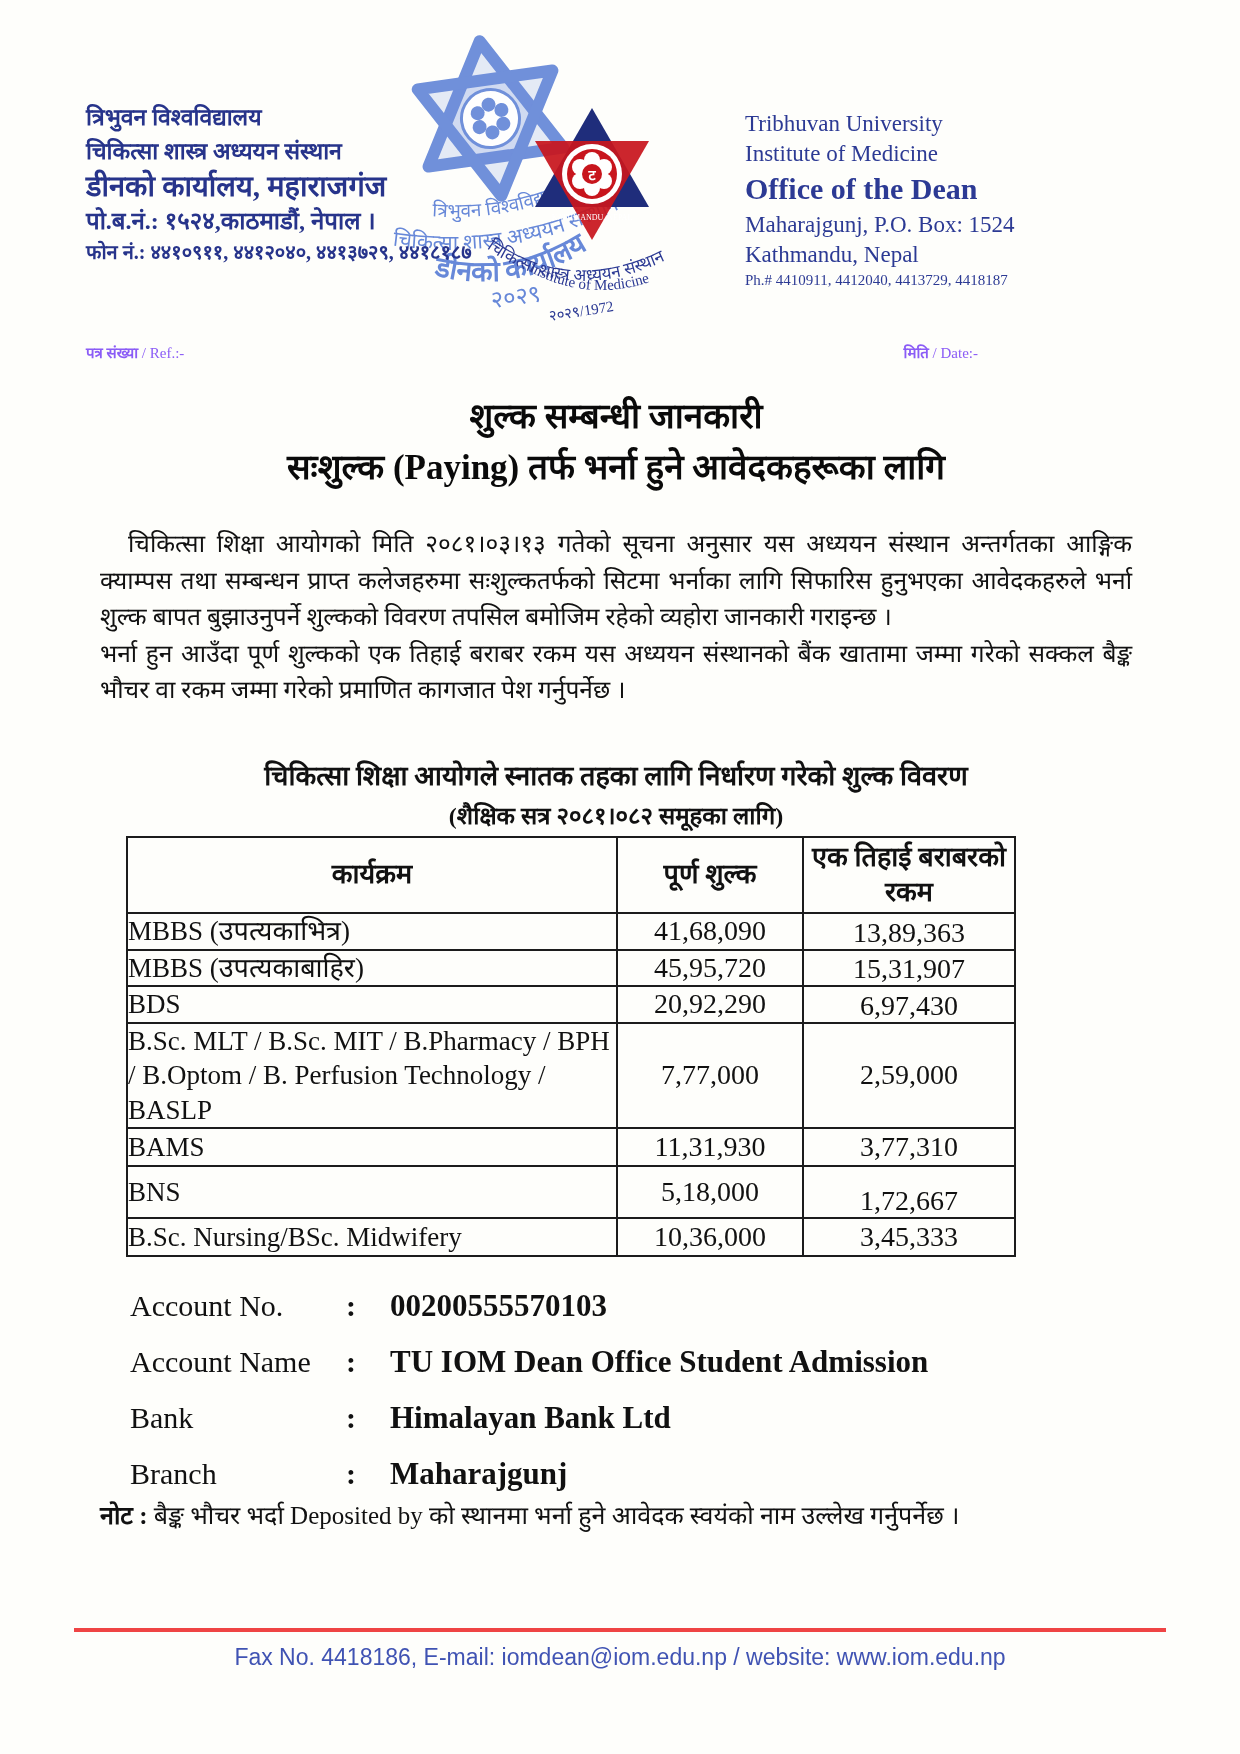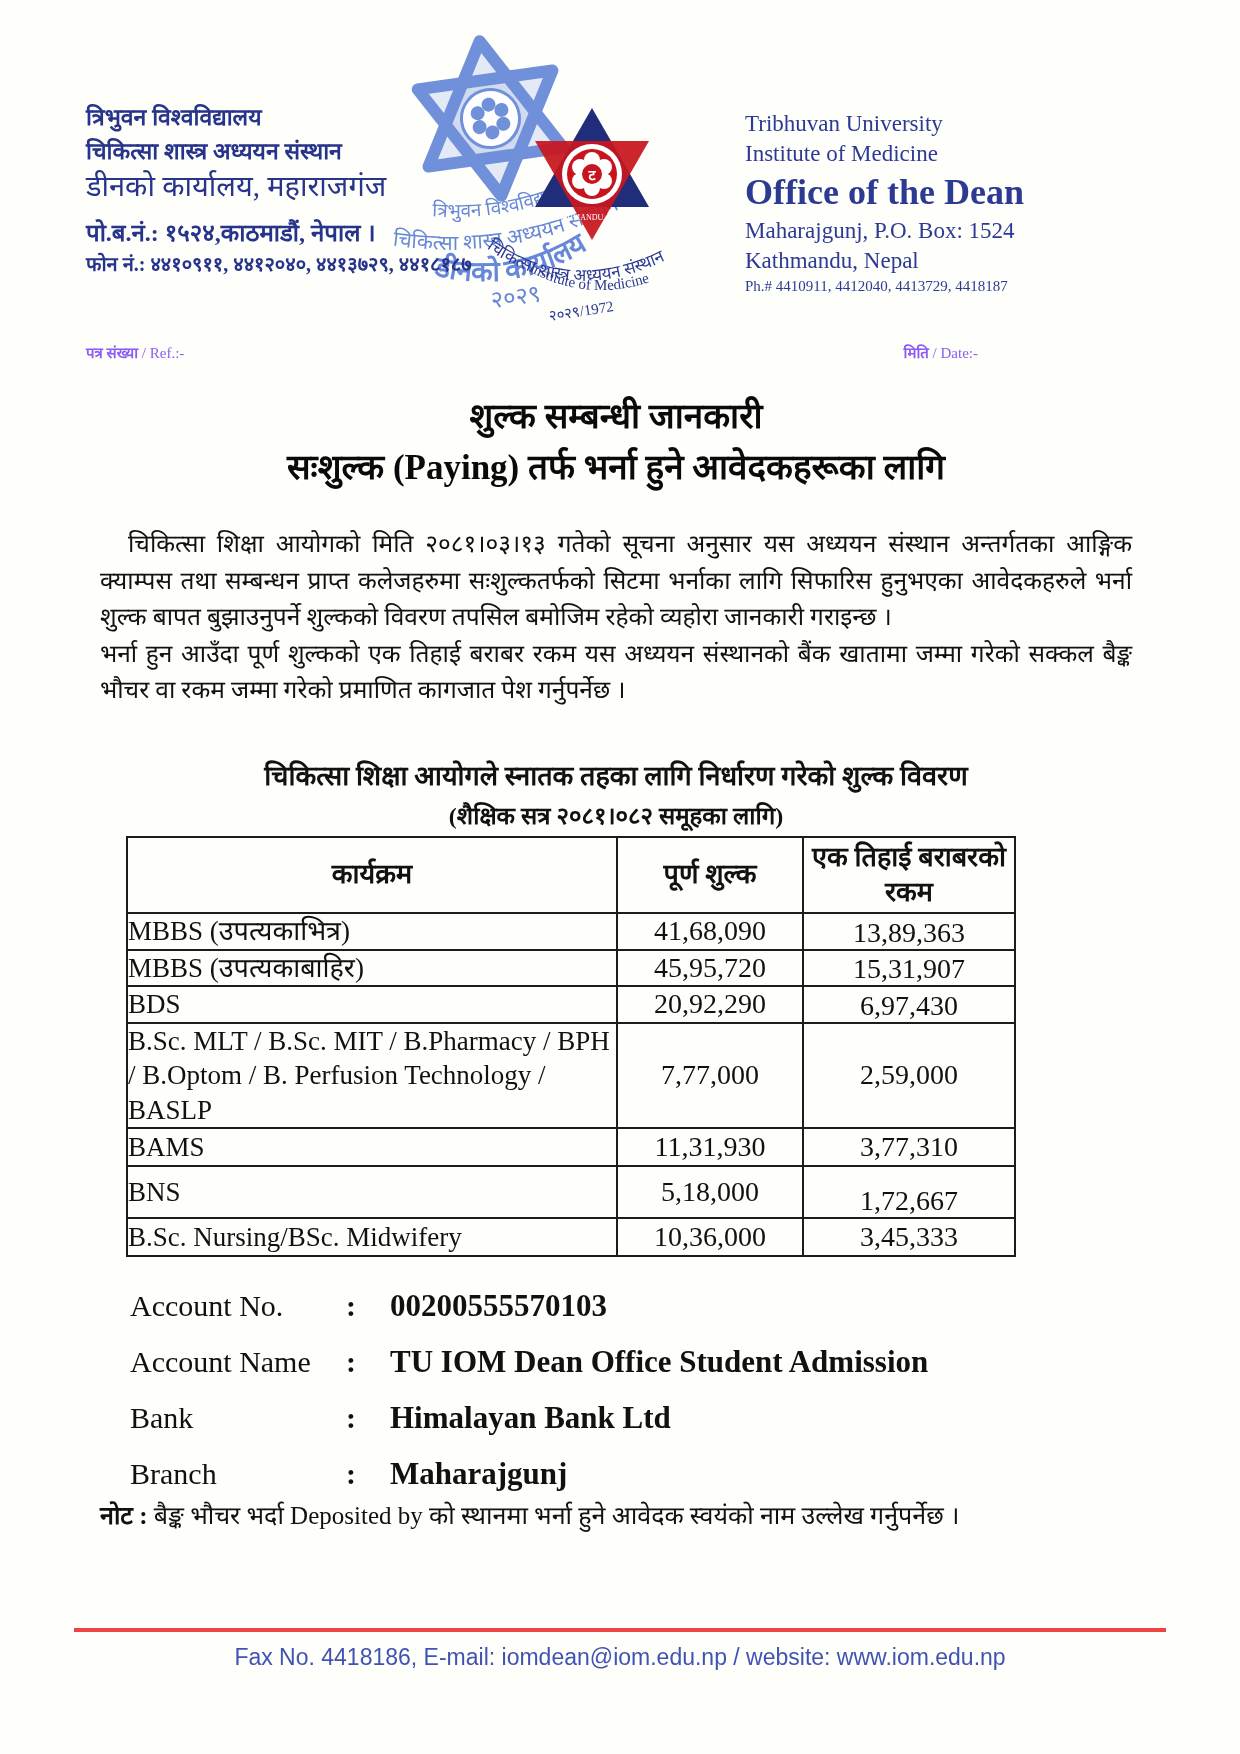--- a/index.html
+++ b/index.html
@@ -5,27 +5,27 @@
   html,body{margin:0;padding:0;background:#e8e8e8;}
   .page{
     position:relative; width:1240px; height:1754px; margin:0 auto;
     background:#fefefb; overflow:hidden;
     font-family:"Liberation Serif","DejaVu Sans",serif; color:#111;
   }
   
   .lh-left{position:absolute; left:86px; top:106px; color:#27348b; line-height:1.0;}
   .lh-left .l1{font-size:23px; font-weight:bold; margin-bottom:11px;}
   .lh-left .l2{font-size:23px; font-weight:bold; margin-bottom:9px;}
-  .lh-left .l3{font-size:29px; font-weight:normal; margin-bottom:20px;}
+  .lh-left .l3{font-size:29px; font-weight:bold; margin-bottom:8px;}
   .lh-left .l4{font-size:24px; font-weight:bold; margin-bottom:9px;}
   .lh-left .l5{font-size:20px; font-weight:bold;}
   .lh-right{position:absolute; left:745px; top:112px; color:#2c3a94; line-height:1.0;}
   .lh-right .r1{font-size:23px; margin-bottom:7px;}
   .lh-right .r2{font-size:23px; margin-bottom:9px;}
-  .lh-right .r3{font-size:36px; font-weight:bold; margin-bottom:9px;}
+  .lh-right .r3{font-size:30px; font-weight:bold; margin-bottom:9px;}
   .lh-right .r4{font-size:23px; margin-bottom:7px;}
   .lh-right .r5{font-size:23px; margin-bottom:7px;}
   .lh-right .r6{font-size:15px;}
   .stamp{position:absolute; left:292px; top:22px; width:412px; height:292px; opacity:.92;}
   .iom-logo{position:absolute; left:452px; top:96px; width:252px; height:228px;}
   
   .refline{position:absolute; left:86px; top:342px; width:892px; display:flex; justify-content:space-between; color:#8b5cf6; font-size:15px;}
   .refline b{font-weight:bold;}
   
   .doc-title{position:absolute; left:100px; top:392px; width:1032px; text-align:center; font-weight:bold; font-size:35px; line-height:1.45; color:#0a0a0a;}

